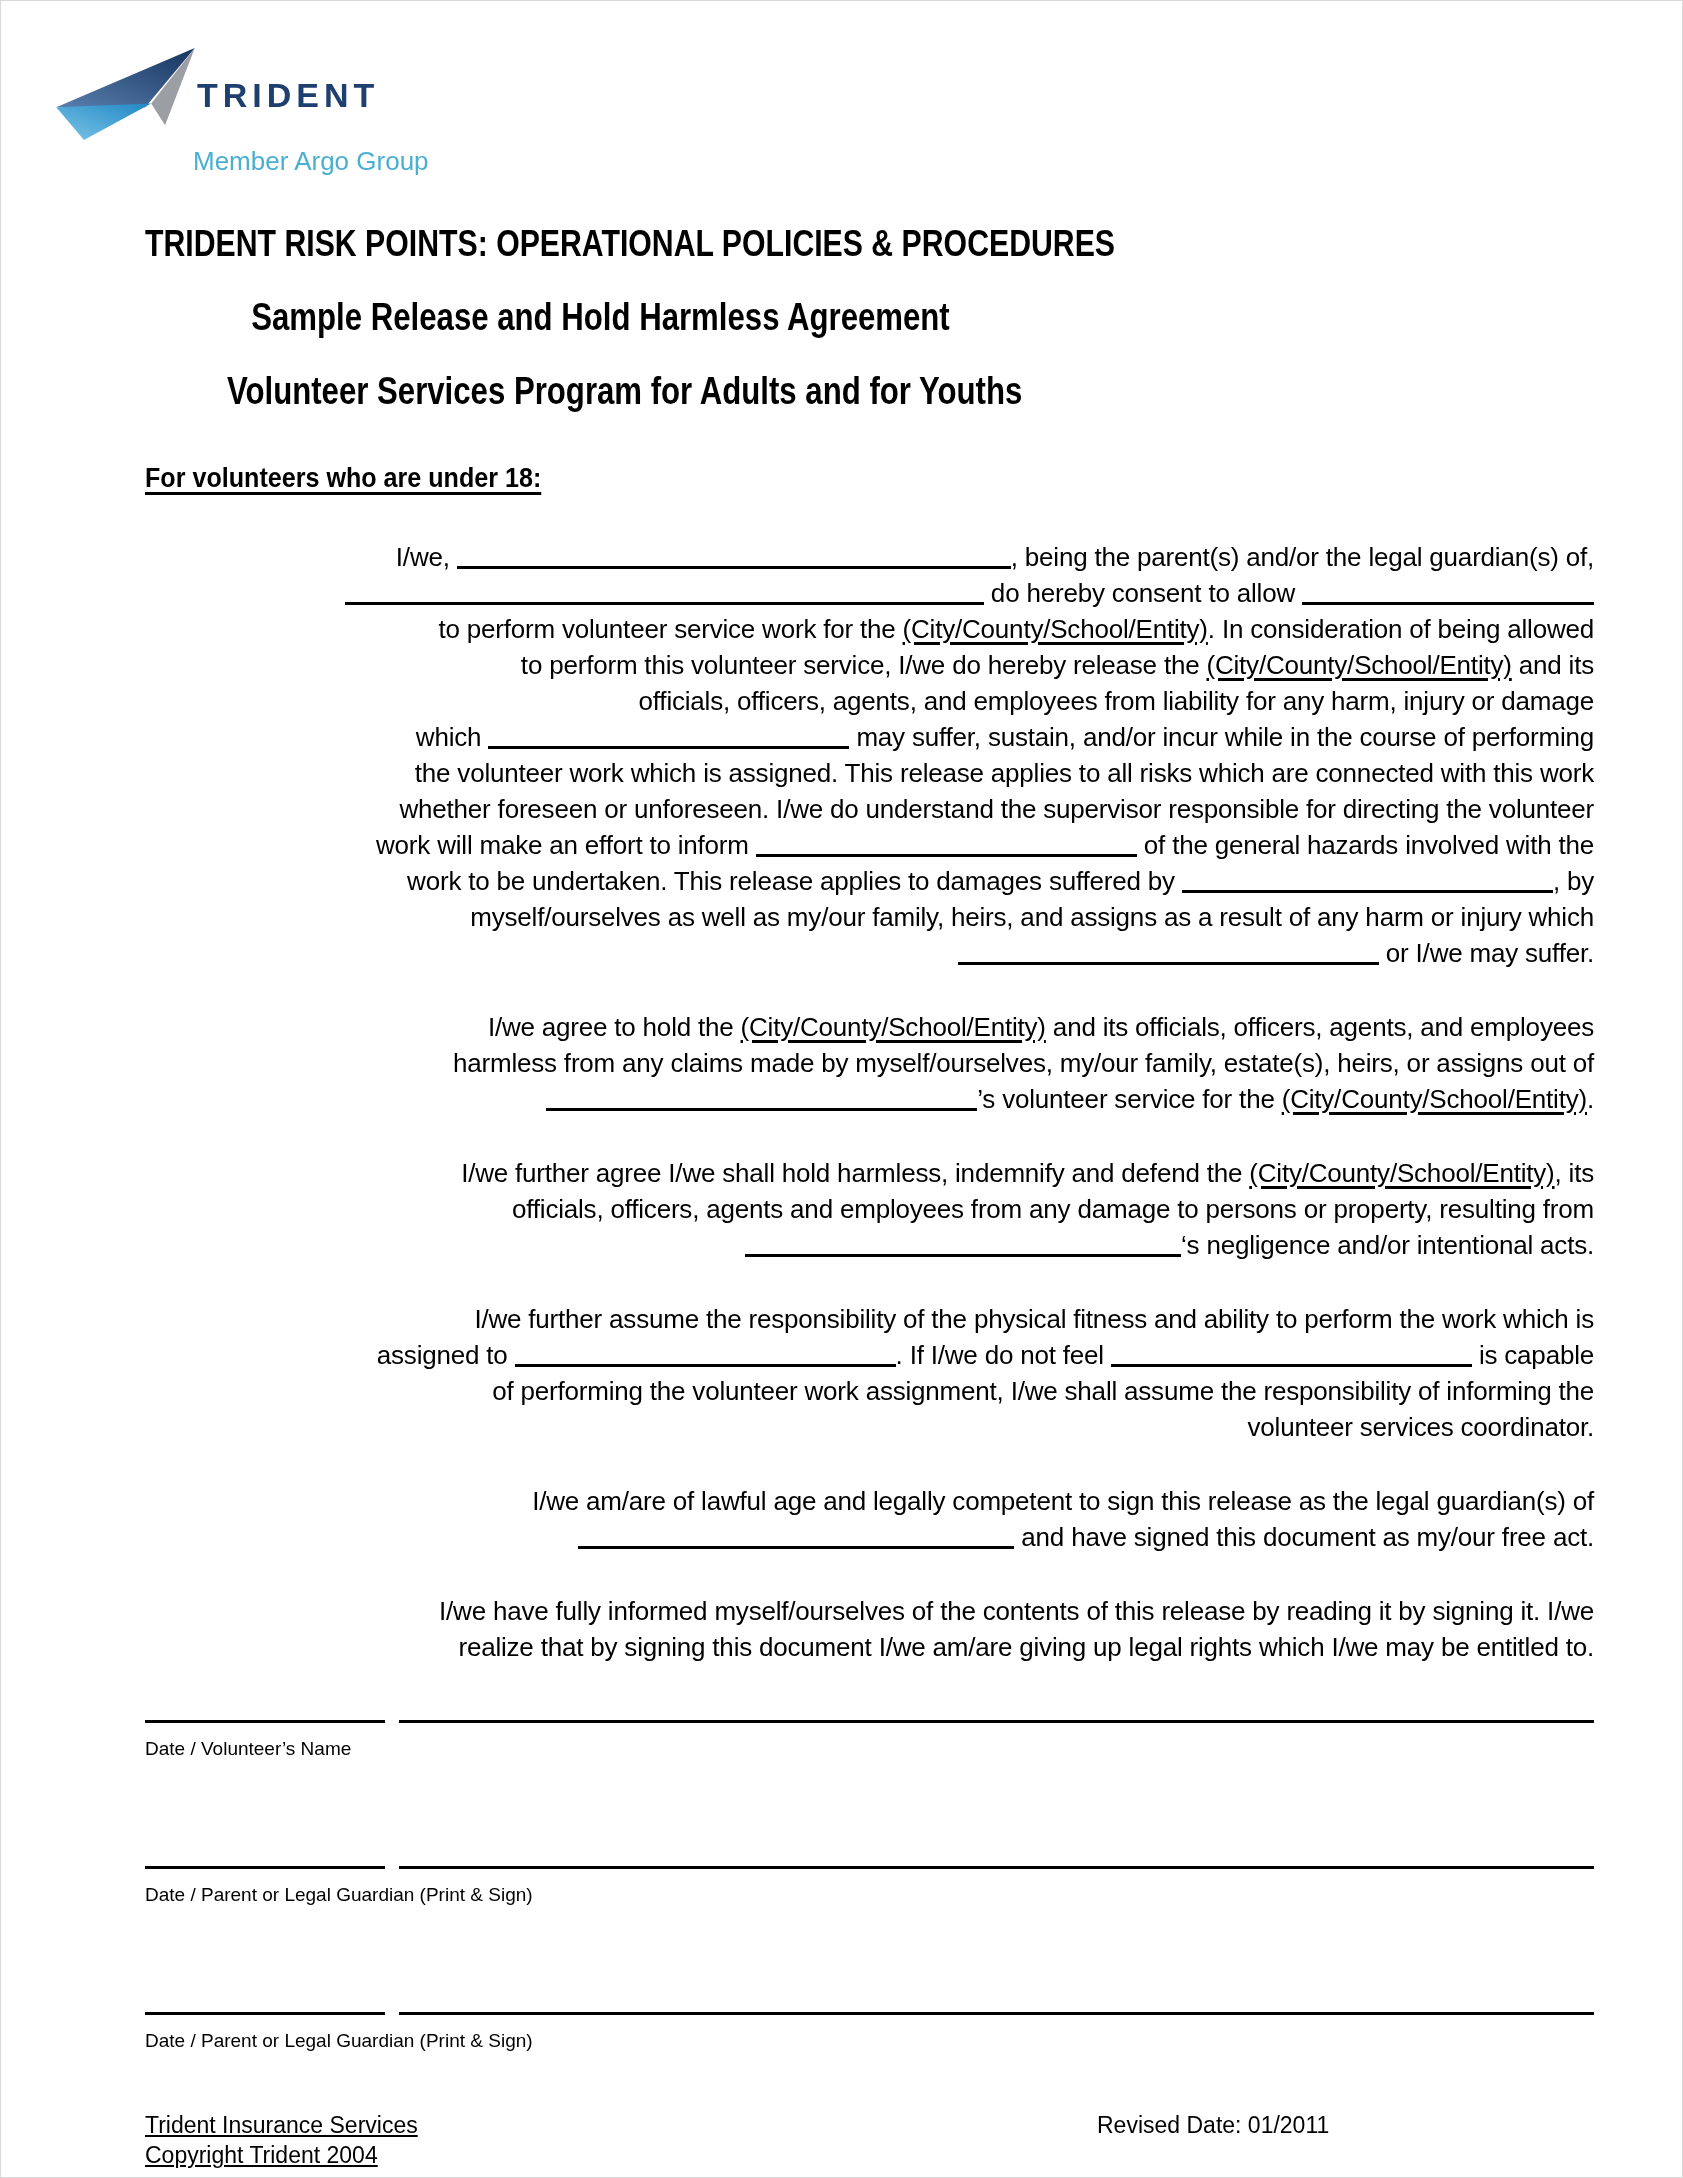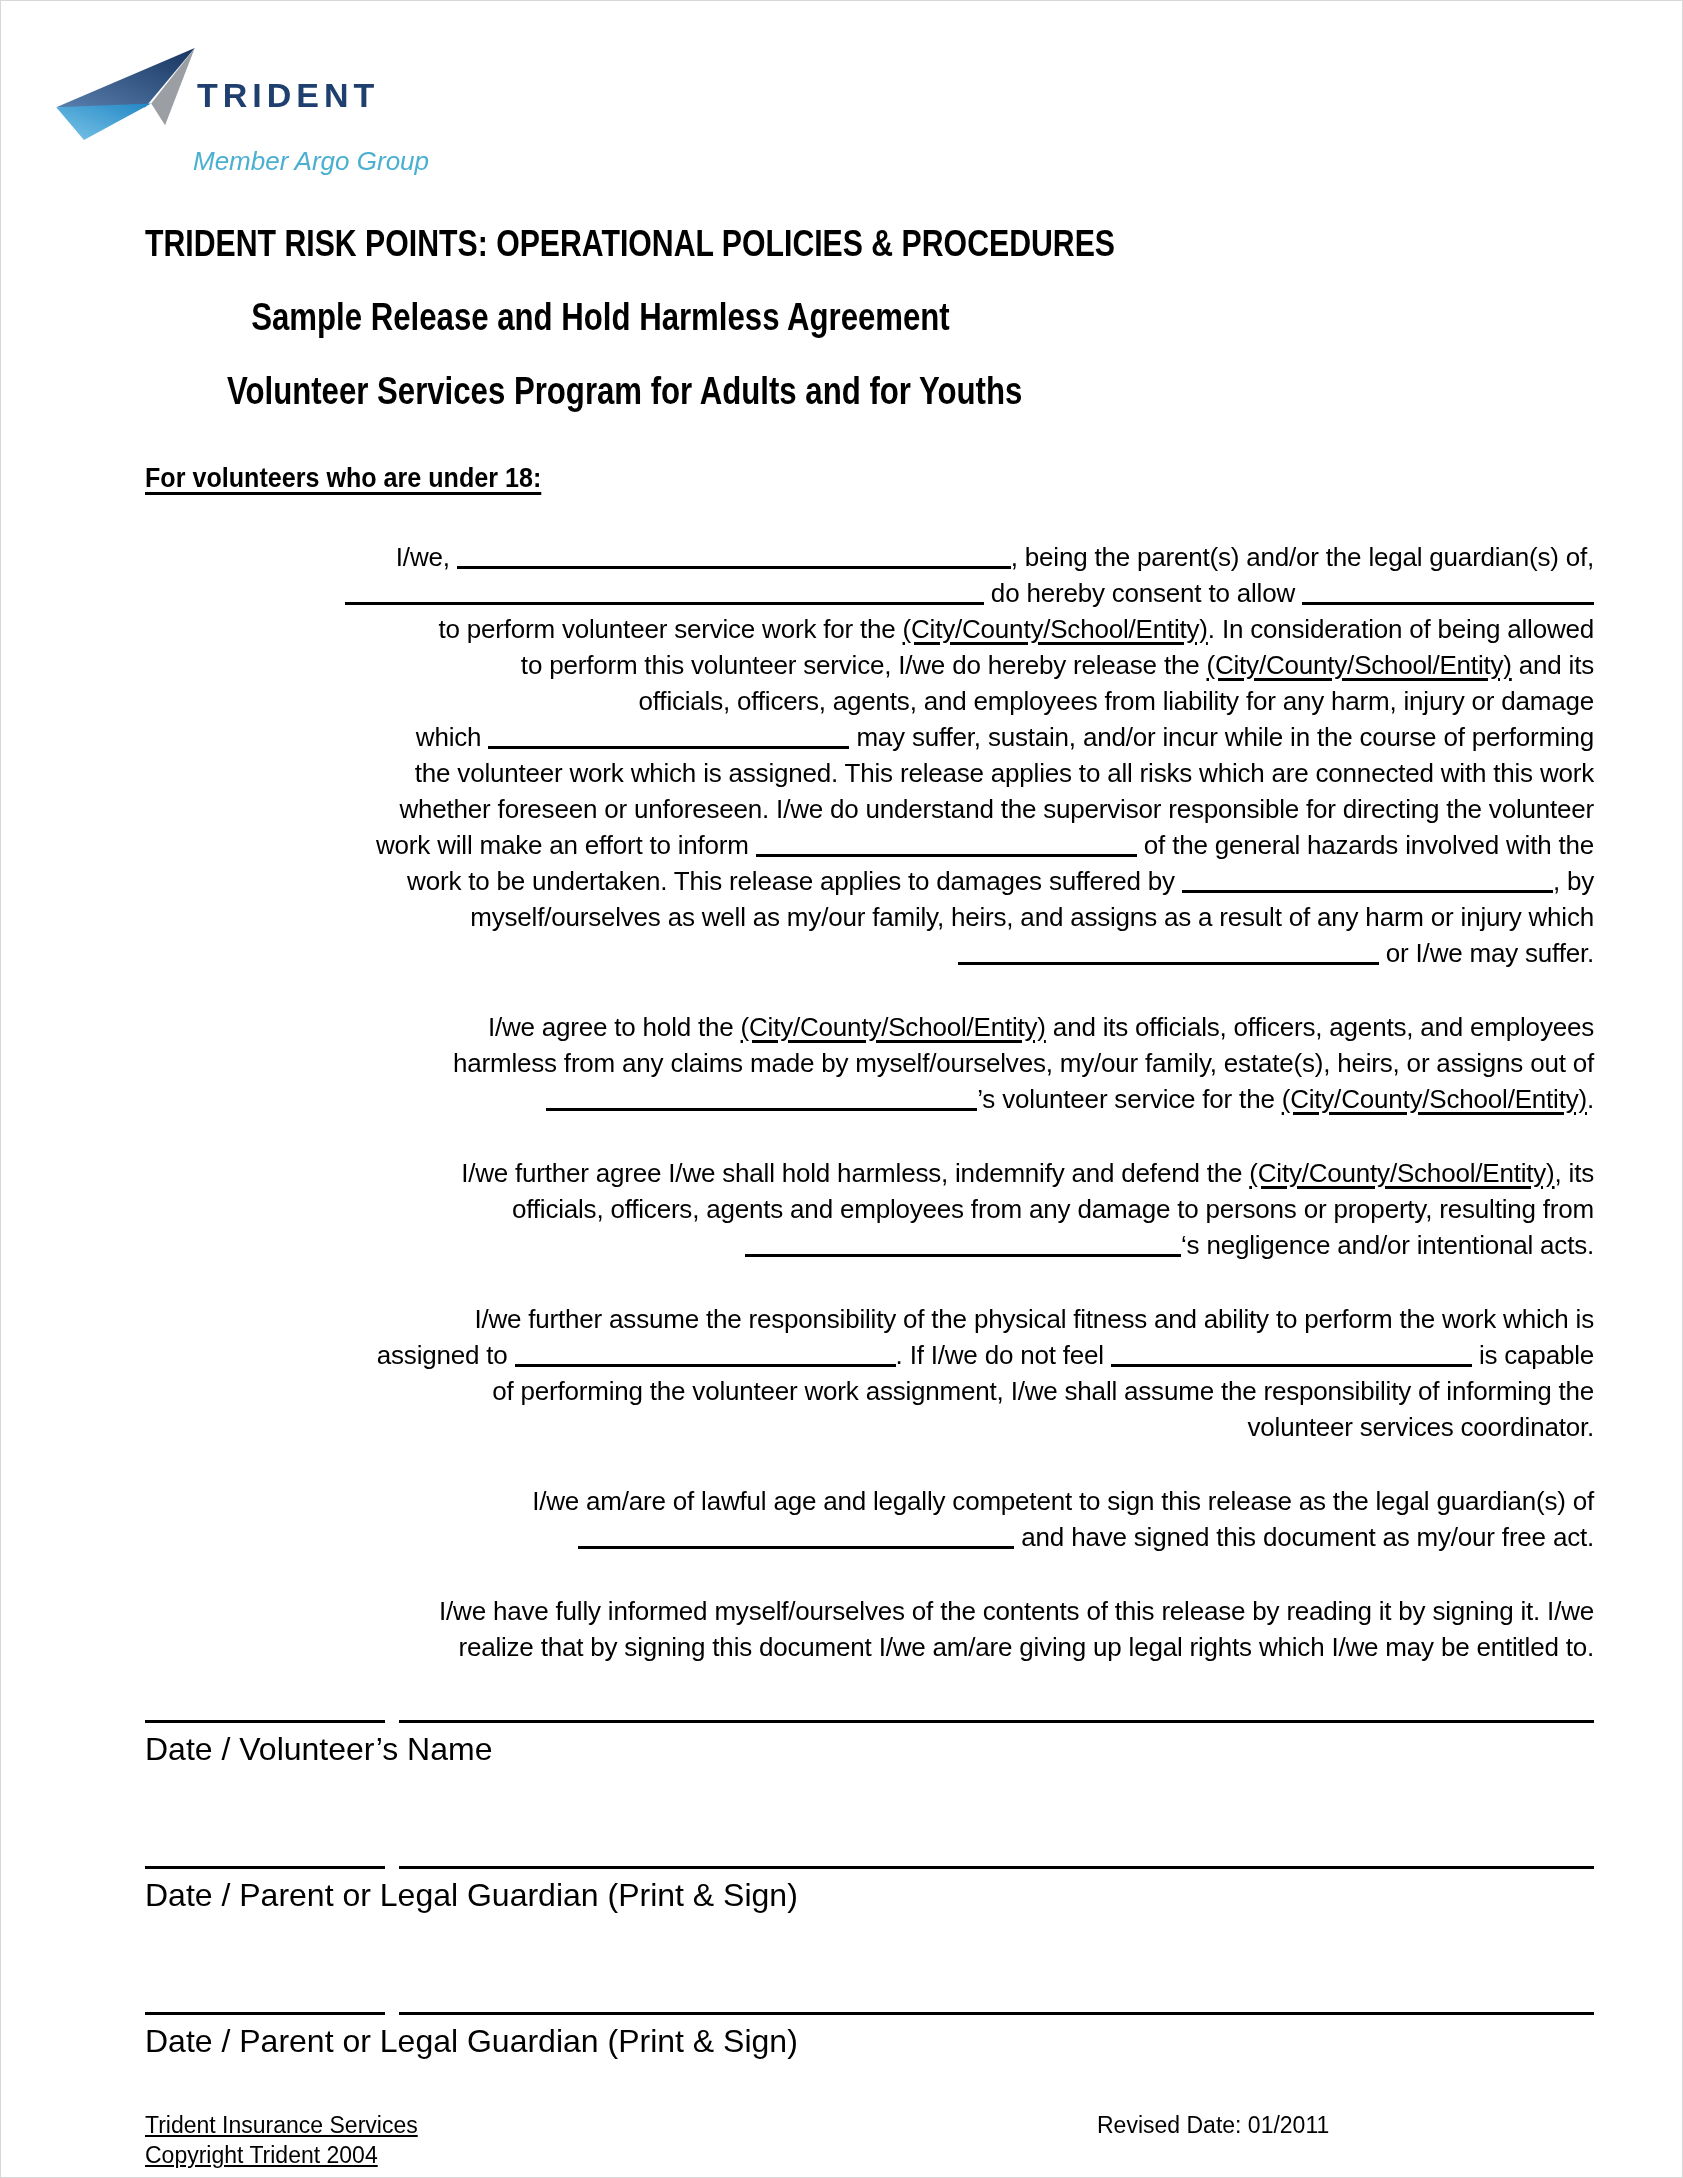--- a/index.html
+++ b/index.html
@@ -9,21 +9,21 @@
     font-family:"Liberation Sans", sans-serif; color:#000;
     overflow:hidden;
   }
   .content { padding:0 88px 0 144px; }
 
   
   .logo { position:relative; height:188px; }
   .logo-icon { position:absolute; left:-89px; top:45px; width:139px; height:94px; }
   .brand { position:absolute; left:52px; top:75px; font-size:34px; font-weight:bold;
            letter-spacing:5px; color:#1f3f6e; }
-  .tagline { position:absolute; left:48px; top:145px; font-size:26px; font-style:italic;
+  .tagline { position:absolute; left:48px; top:145px; font-size:26px; 
              color:#4aafd0; }
 
   
   .h1 { margin:34px 0 0 0; font-size:36px; font-weight:bold; white-space:nowrap;
         transform:scaleX(0.84); transform-origin:left top; line-height:42px; }
   .h-center { width:911px; text-align:center; font-size:38px; font-weight:bold;
         line-height:44px; transform:scaleX(0.82); transform-origin:center top; white-space:nowrap; }
   .h2 { margin-top:30px; }
   .h3 { margin-top:30px; }
 
@@ -41,21 +41,21 @@
   .blank { display:inline-block; height:20px; border-bottom:3px solid #000;
            vertical-align:baseline; transform:translateY(3px); }
 
   
   .signature-section { margin-top:55px; }
   .sig-block { margin-top:99px; }
   .sig-block:first-child { margin-top:0; }
   .sig-line { display:flex; gap:14px; }
   .sig-line .short { width:240px; border-top:3px solid #000; height:0; }
   .sig-line .long  { flex:1; border-top:3px solid #000; height:0; }
-  .sig-label { margin-top:8px; font-size:32px; line-height:36px; }
+  .sig-label { margin-top:8px; font-size:19px; line-height:36px; }
 
   
   .footer { position:relative; margin-top:51px; font-size:23px; line-height:30px;text-decoration:underline; }
   .footer-right { position:absolute; left:952px; top:0; }
 </style>
 </head>
 <body>
 
 <div class="page">
   <div class="content">

